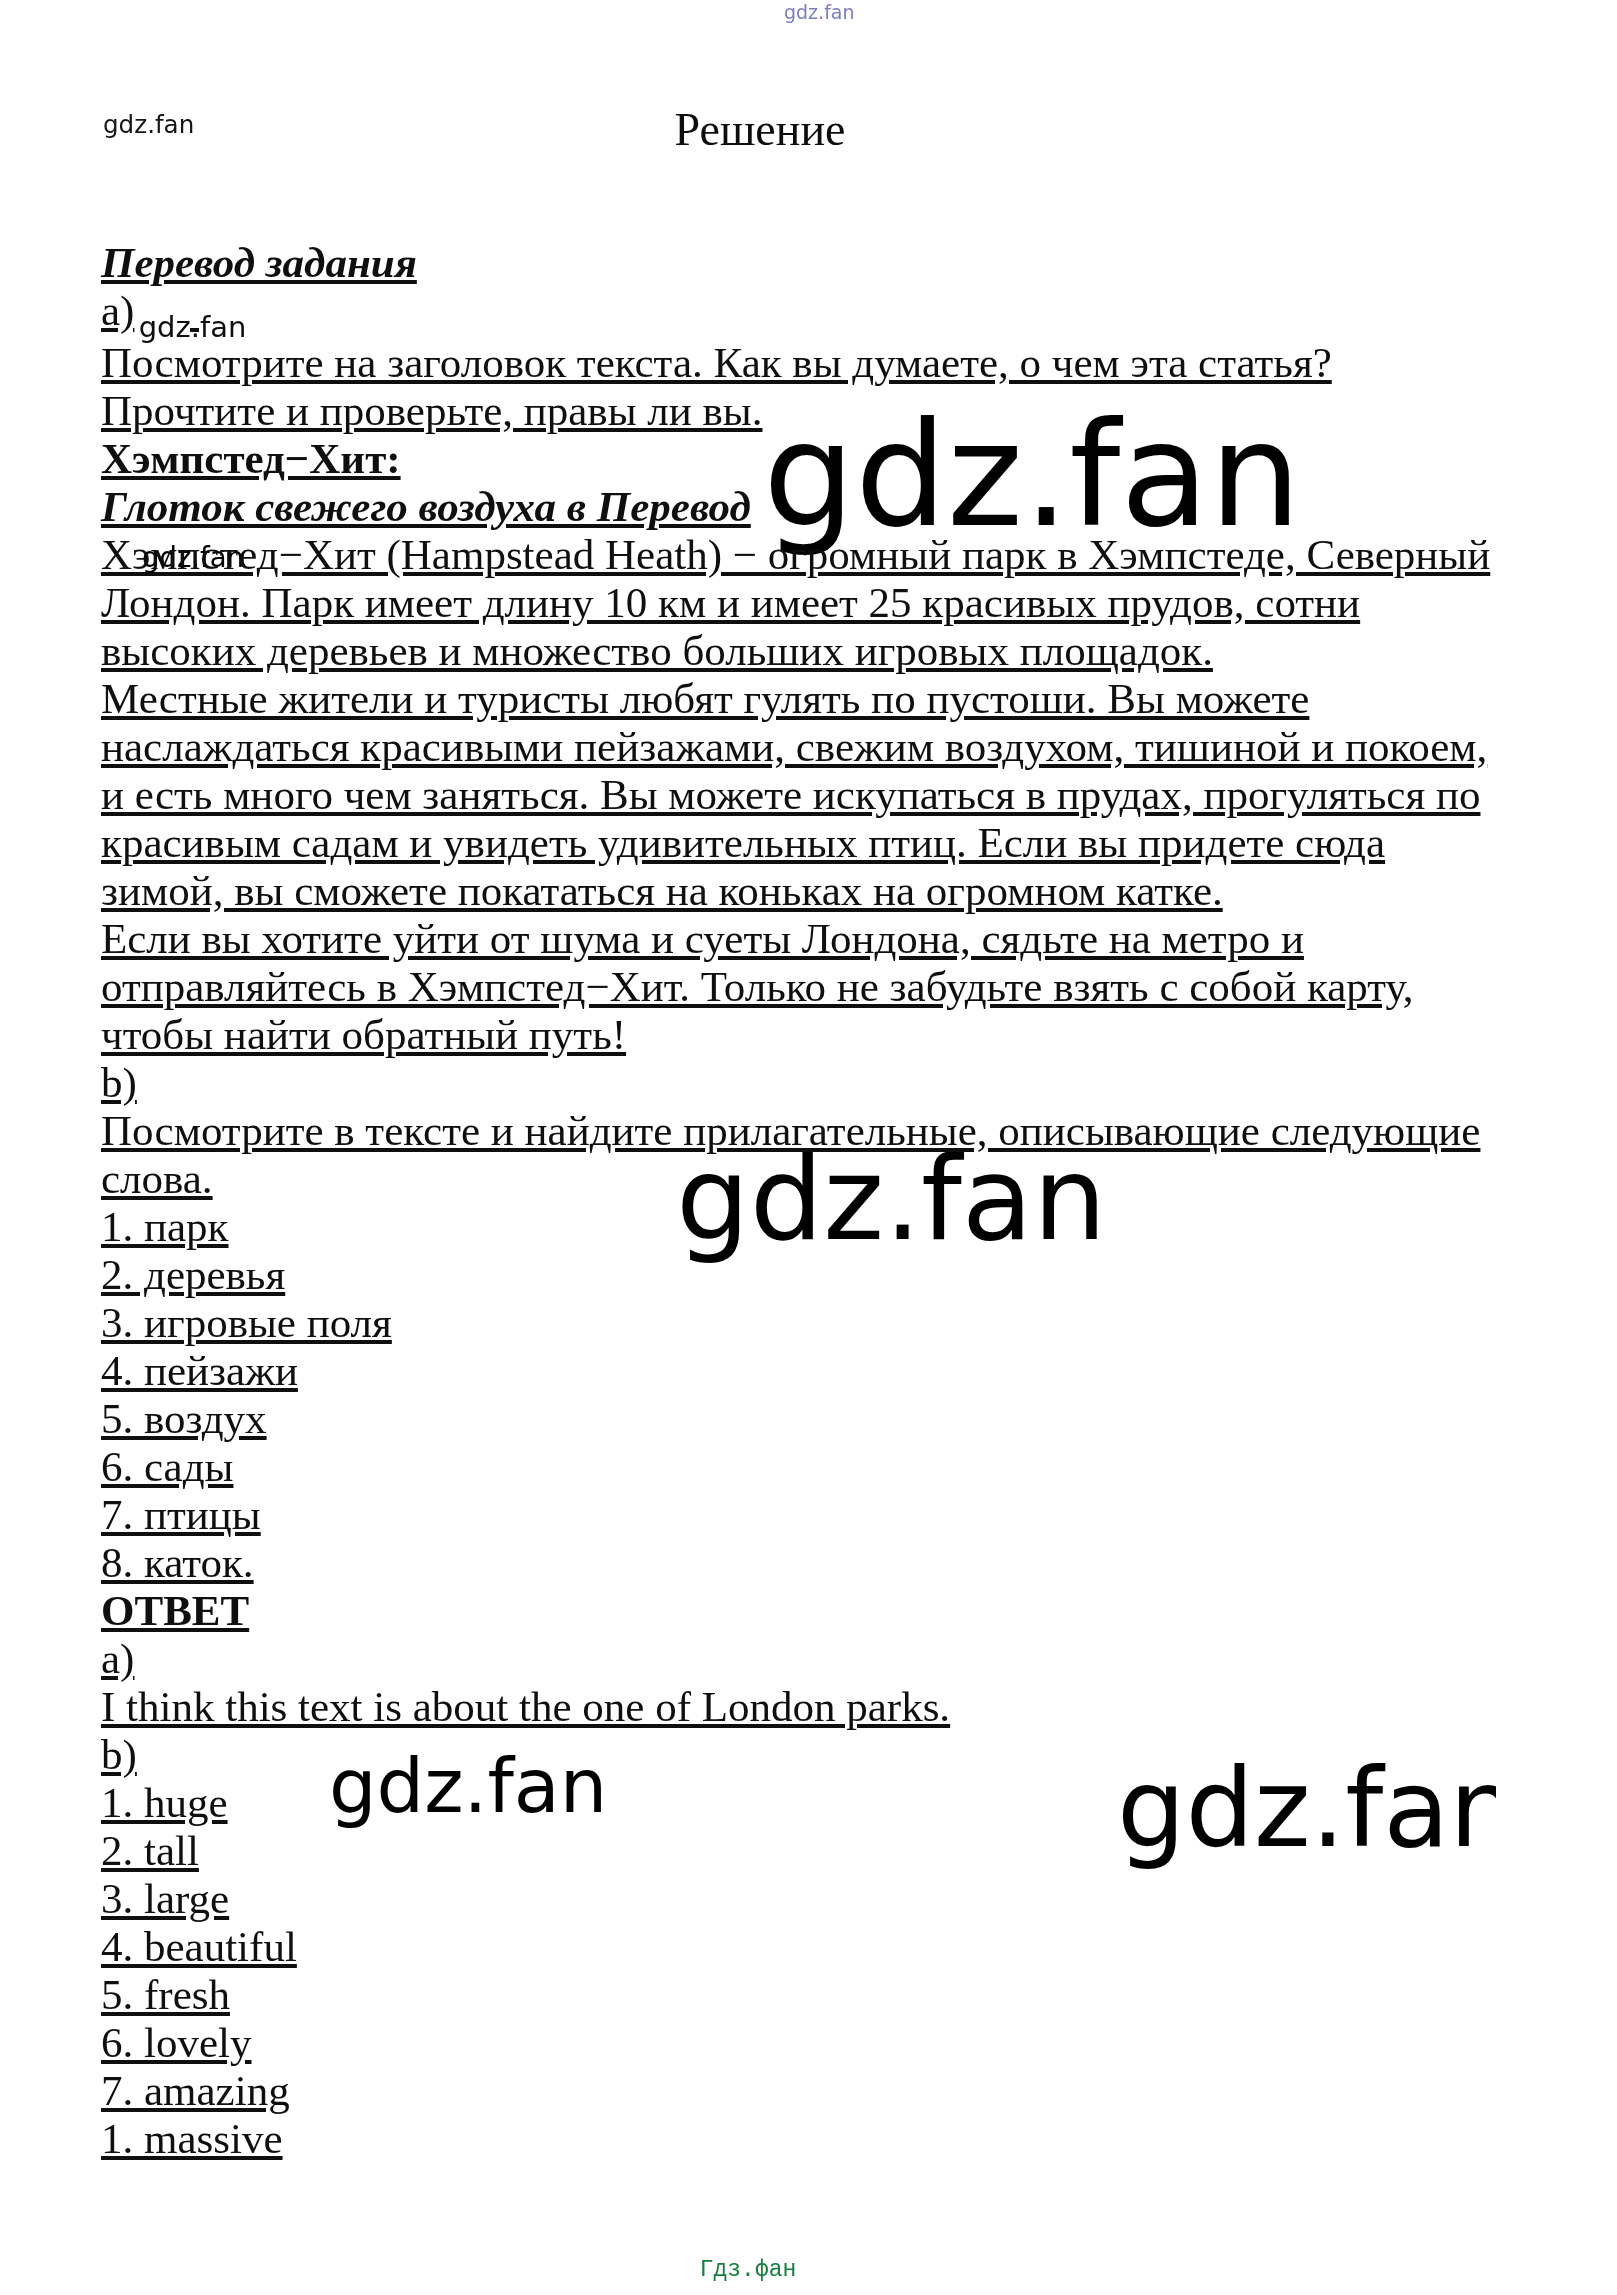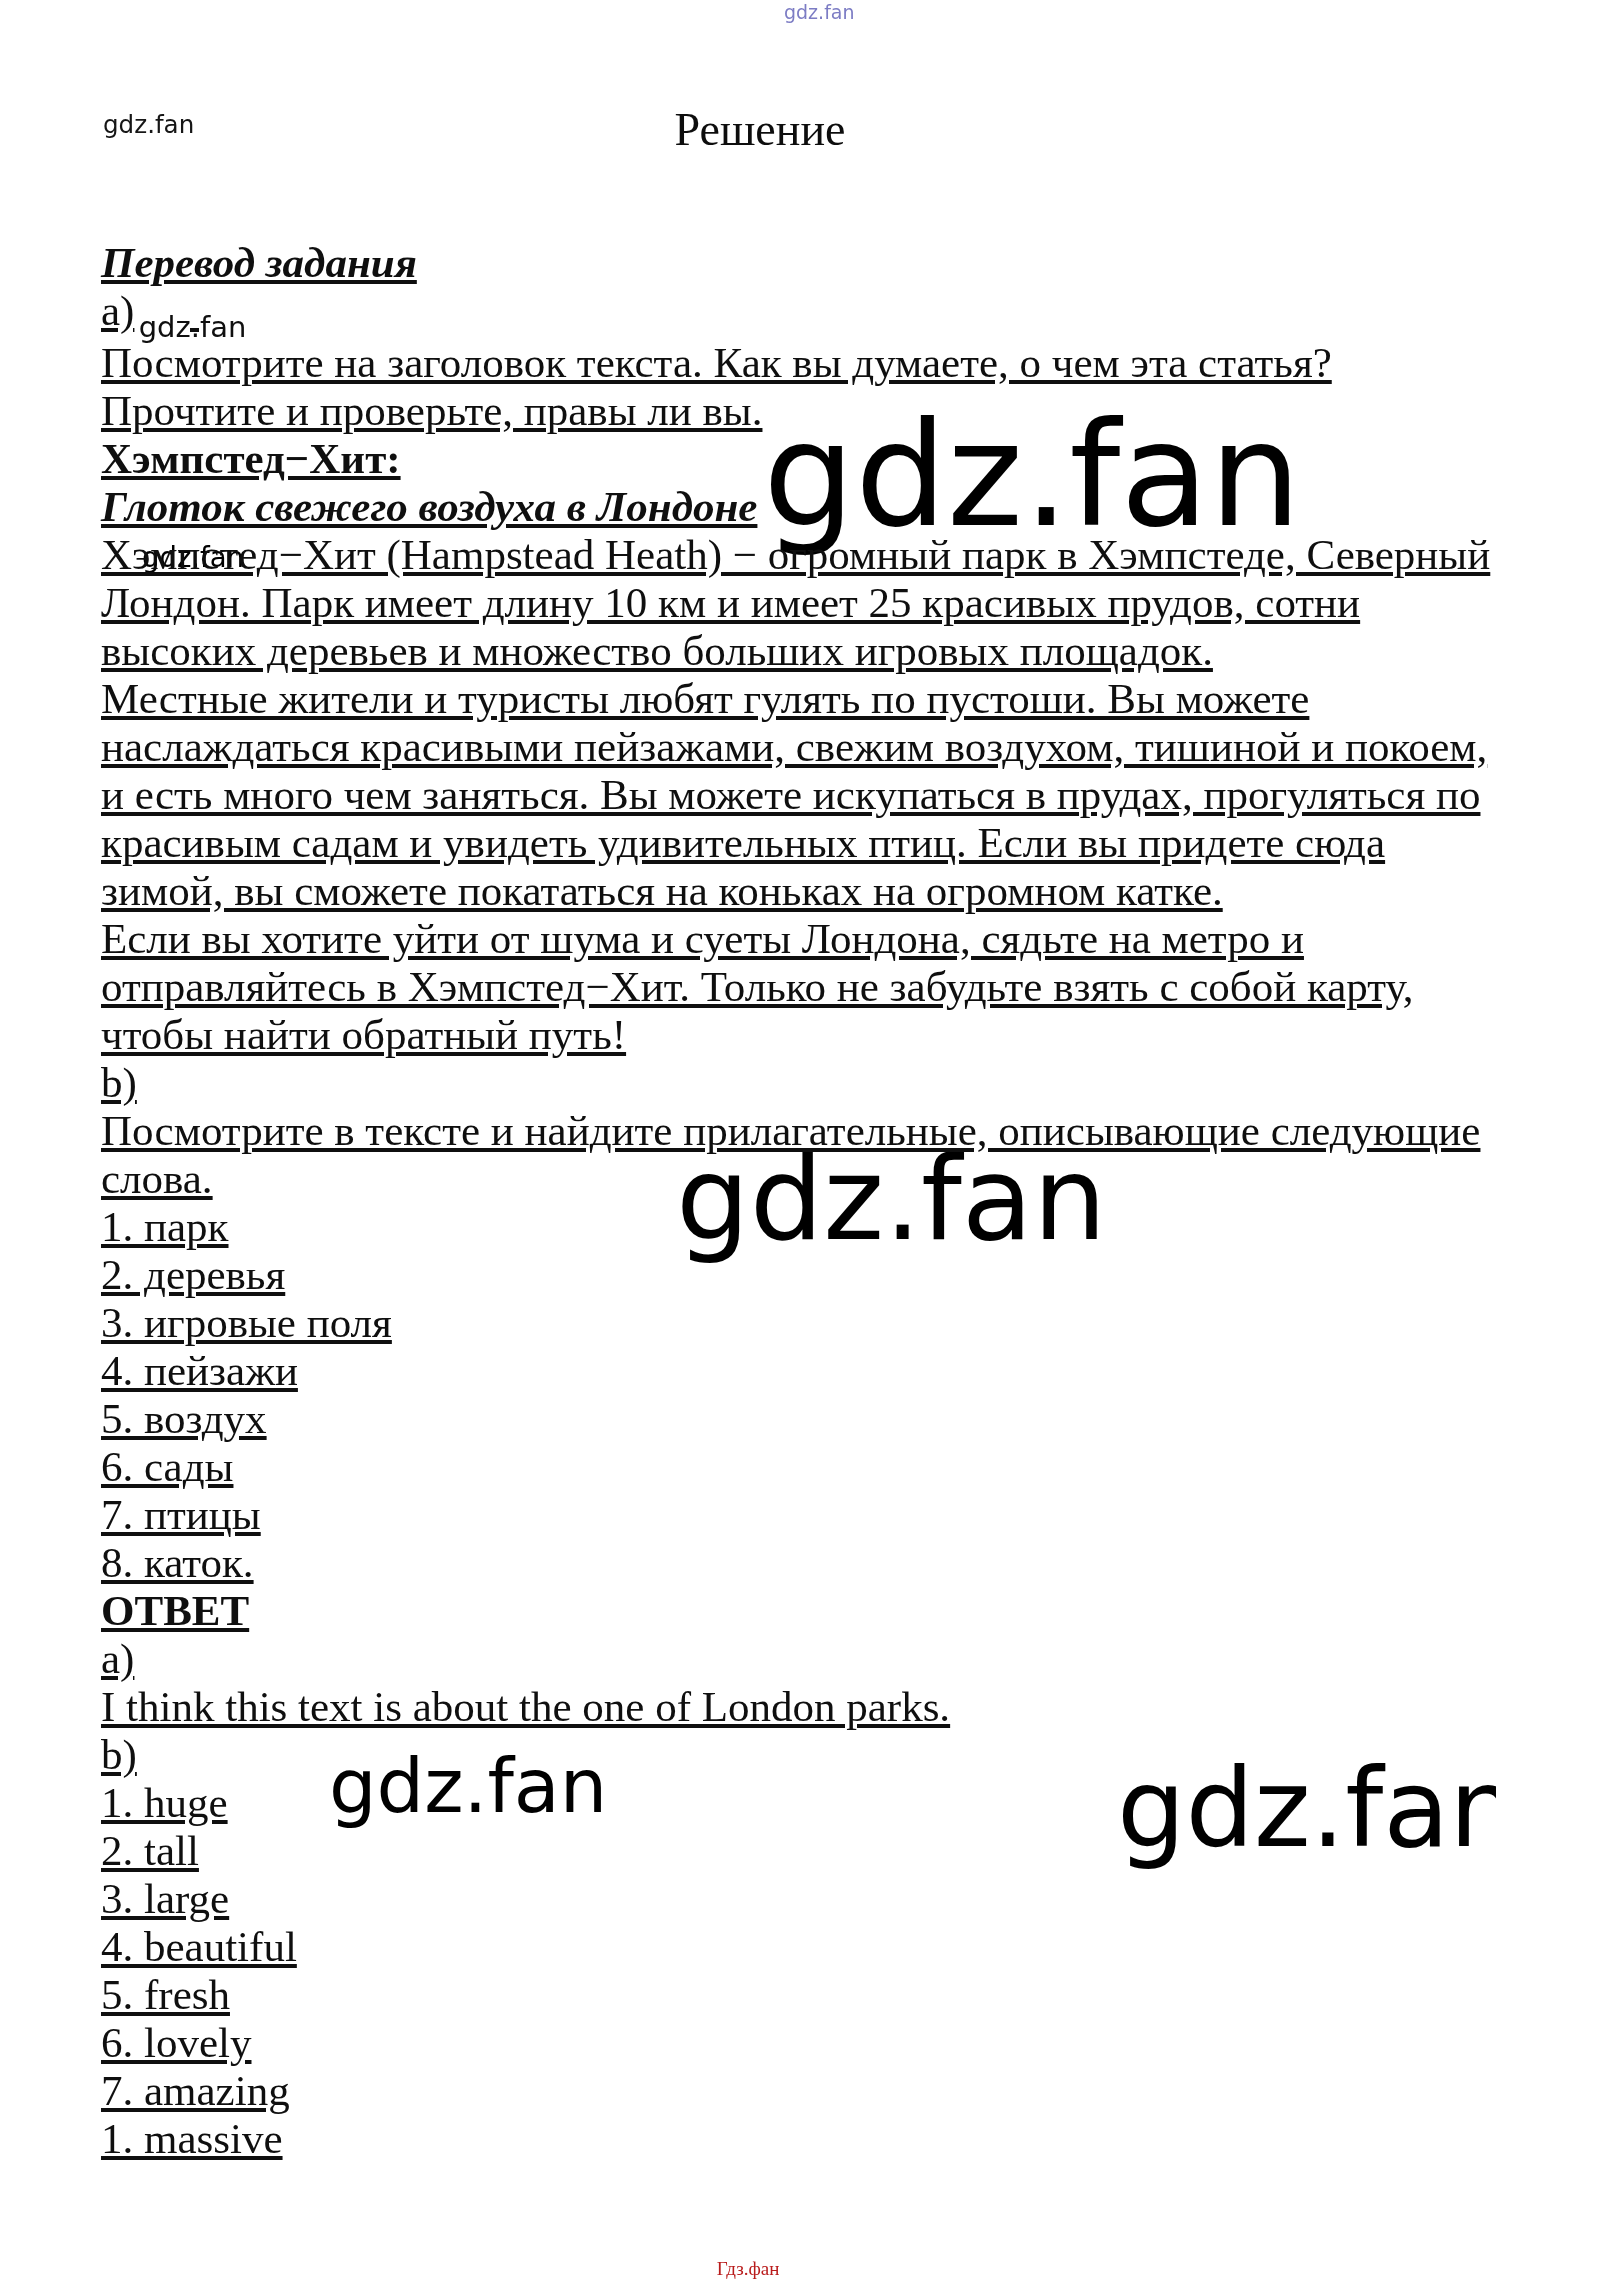--- a/index.html
+++ b/index.html
@@ -43,22 +43,22 @@
   }
   #wm-top{left:784px;top:2.9px;font-size:19px;color:#7c7cc4;font-weight:normal;}
   #wm-big1{left:763px;top:402px;font-size:145px;}
   #wm-london{left:142px;top:544px;font-size:27.5px;}
   #wm-big2{left:676px;top:1141px;font-size:116px;}
   #wm-mid{left:329px;top:1749px;font-size:75px;}
   #wm-br{left:1117px;top:1755px;font-size:108px;}
   
   .footer{
     position:absolute;left:0;top:2259px;width:100%;text-align:center;
-    font-family:Liberation Serif, serif;
-    font-size:19px;line-height:1;color:#b91c1c;
+    font-family:Liberation Mono, monospace;
+    font-size:23px;line-height:1;color:#15803d;
   }
 </style>
 </head>
 <body>
 
 <div id="page">
 
   <div class="wm" id="wm-top">gdz.fan</div>
   <div class="wm" id="wm-big1">gdz.fan</div>
   <div class="wm" id="wm-london">gdz.fan</div>
@@ -68,21 +68,21 @@
 
   <div class="hdr-site">gdz.fan</div>
   <div class="hdr-title">Решение</div>
 
   <div class="doc">
     <p class="bi">Перевод задания</p>
     <p><span>a)</span><span class="inline-wm">gdz.fan</span></p>
     <p>Посмотрите на заголовок текста. Как вы думаете, о чем эта статья?</p>
     <p>Прочтите и проверьте, правы ли вы.</p>
     <p class="b">Хэмпстед−Хит:</p>
-    <p class="bi">Глоток свежего воздуха в Лондоне</p>
+    <p class="bi">Глоток свежего воздуха в Перевод</p>
     <p>Хэмпстед−Хит (Hampstead Heath) − огромный парк в Хэмпстеде, Северный</p>
     <p>Лондон. Парк имеет длину 10 км и имеет 25 красивых прудов, сотни</p>
     <p>высоких деревьев и множество больших игровых площадок.</p>
     <p>Местные жители и туристы любят гулять по пустоши. Вы можете</p>
     <p>наслаждаться красивыми пейзажами, свежим воздухом, тишиной и покоем,</p>
     <p>и есть много чем заняться. Вы можете искупаться в прудах, прогуляться по</p>
     <p>красивым садам и увидеть удивительных птиц. Если вы придете сюда</p>
     <p>зимой, вы сможете покататься на коньках на огромном катке.</p>
     <p>Если вы хотите уйти от шума и суеты Лондона, сядьте на метро и</p>
     <p>отправляйтесь в Хэмпстед−Хит. Только не забудьте взять с собой карту,</p>

